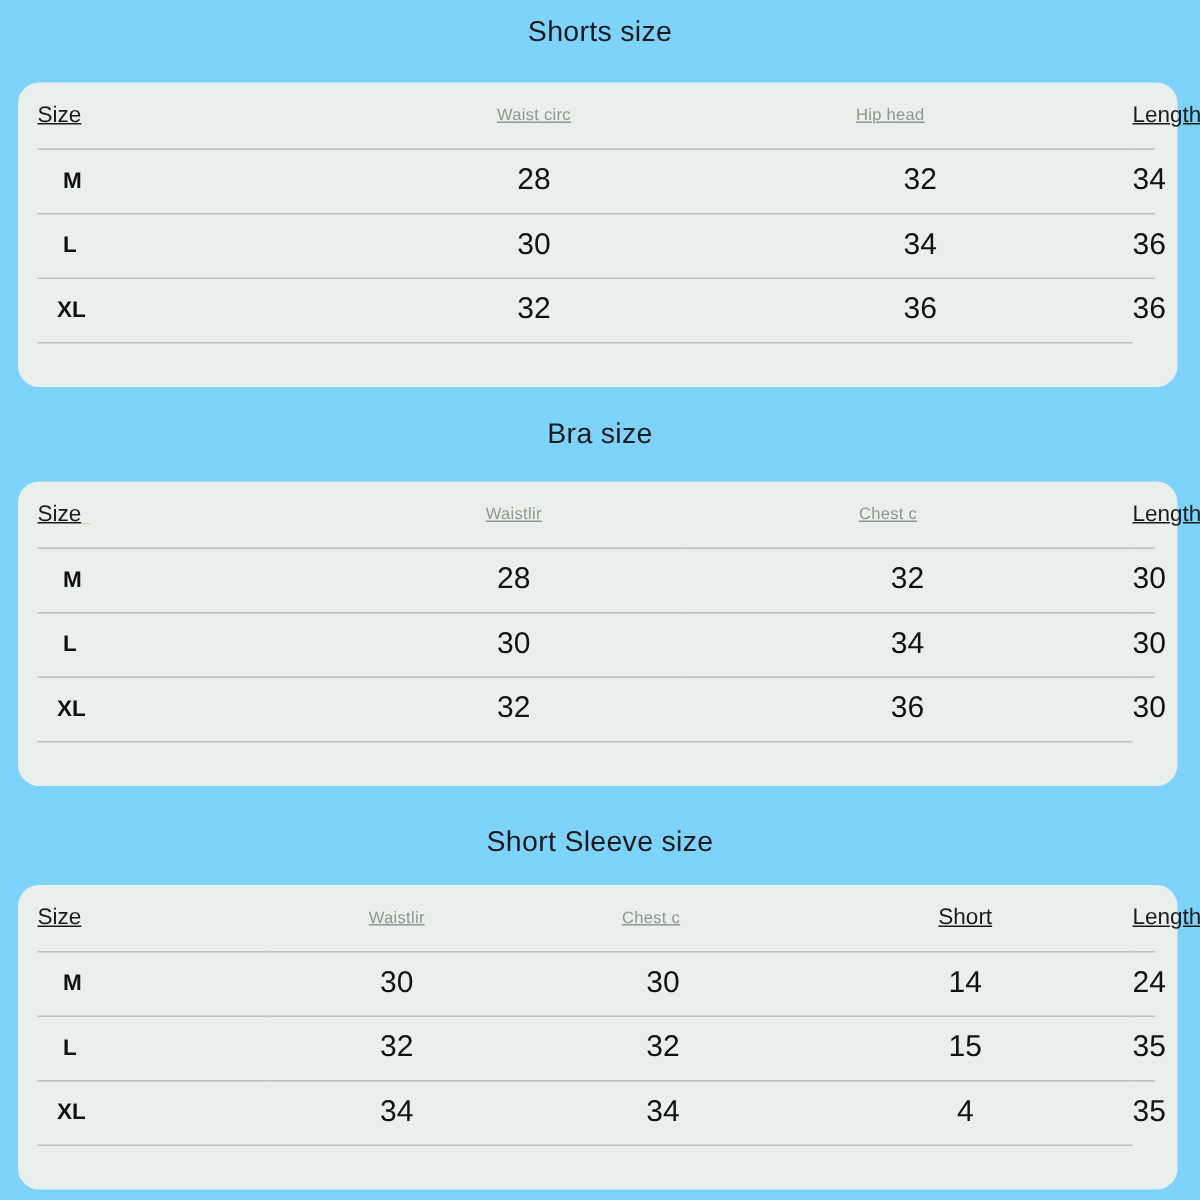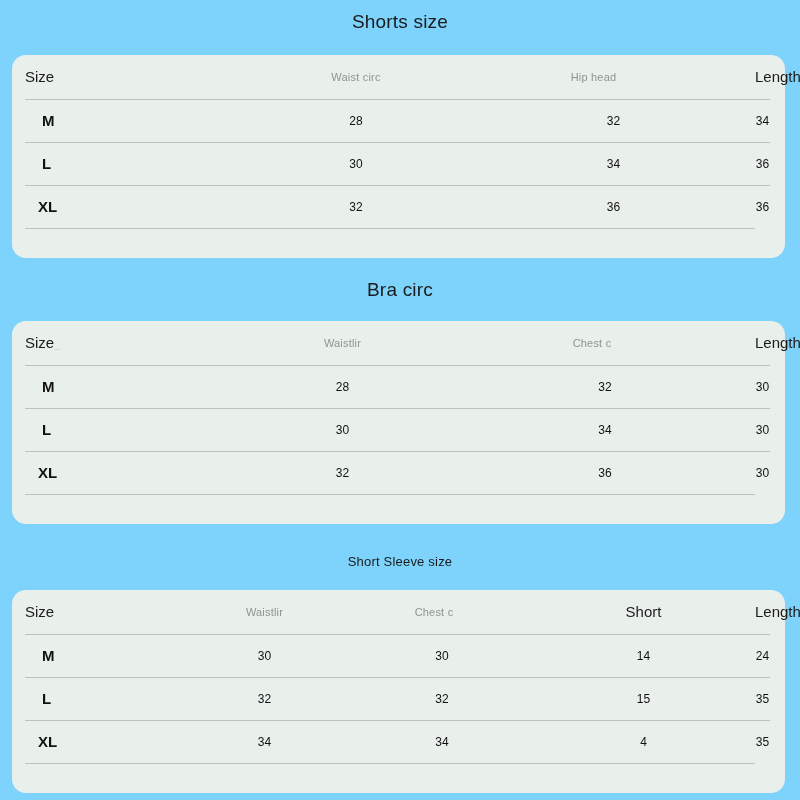--- a/index.html
+++ b/index.html
@@ -23,21 +23,21 @@
   
   .section { position: absolute; left: 0; width: 800px; }
 
   .section-title {
     text-align: center;
     color: #1b1b1b;
     font-weight: 400;
     letter-spacing: 0.2px;
   }
   .title-lg { font-size: 19px; line-height: 24px; }
-  .title-sm { font-size: 13px; line-height: 18px; }
+  .title-sm { font-size: 19px; line-height: 18px; }
 
   
   .card {
     position: absolute;
     left: 12px;
     width: 773px;
     background: #e9efeb;
     border-radius: 14px;
   }
 
@@ -53,36 +53,37 @@
     padding: 0;
     vertical-align: middle;
     font-weight: 400;
   }
 
   
   .hdr-row th {
     height: 44px;
     padding-top: 8px;
     white-space: nowrap;
+    text-decoration: underline;
   }
   .hdr-strong {
     color: #1c1c1c;
     font-size: 15px;
   }
   .hdr-faint {
     color: #8d9690;
     font-size: 11px;
     letter-spacing: 0.2px;
   }
 
   
   .body-row td {
     height: 43px;
     color: #121212;
-    font-size: 12px;
+    font-size: 20px;
     font-weight: 700;
     border-top: 1px solid #b9c2bc;
   }
   .body-row td.sz {
     font-weight: 700;
     font-size: 15px;
   }
   .foot-row td {
     height: 14px;
     border-top: 1px solid #b9c2bc;
@@ -165,21 +166,21 @@
           <td></td>
           <td></td>
           <td class="gutter-r"></td>
         </tr>
       </tbody>
     </table>
     <div style="height:16px"></div>
   </div>
 
   <div class="section" style="top:278px;">
-    <div class="section-title title-lg">Bra circ</div>
+    <div class="section-title title-lg">Bra size</div>
   </div>
 
   <div class="card" style="top:321px;">
     <table class="size-table">
       <colgroup>
         <col class="gutter-l">
           <col style="width:205px">
           <col style="width:225px">
         <col style="width:300px">
           <col class="gutter-r">

